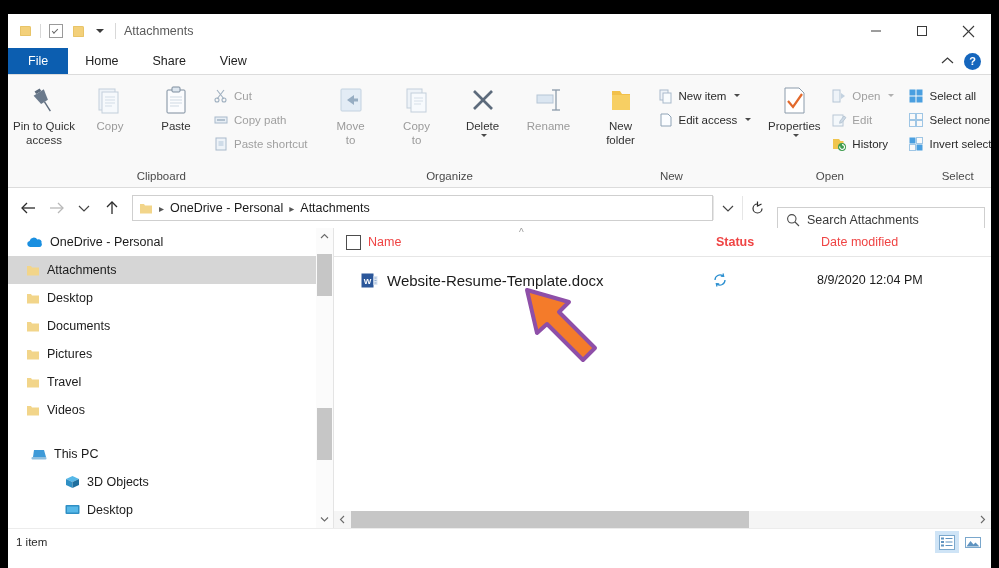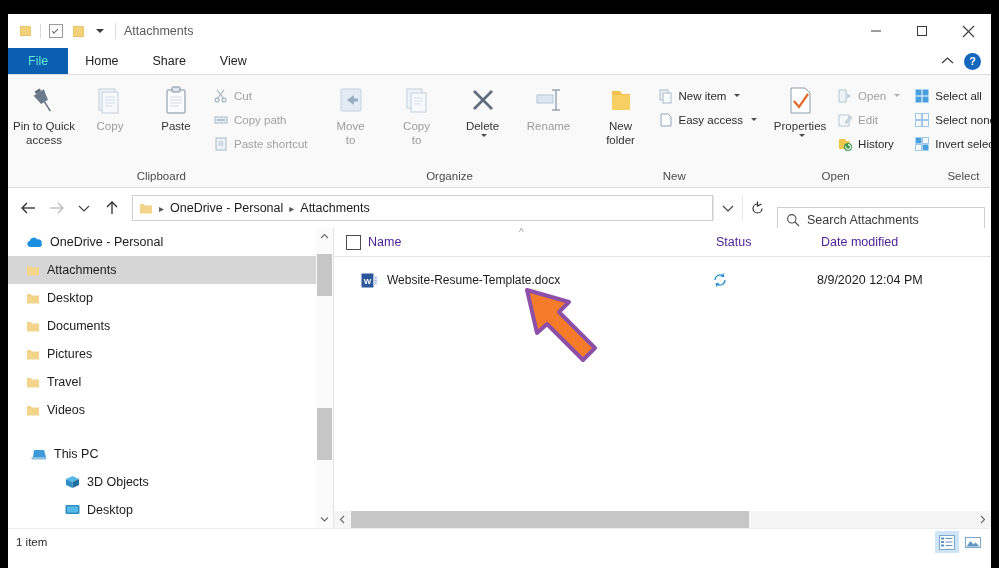--- a/index.html
+++ b/index.html
@@ -30,21 +30,21 @@
     border-top:4px solid #3b3b3b;}
   .title-sep{width:1px;height:16px;background:#d8d8d8;margin:0 8px 0 4px;}
   .wtitle{font-size:12.5px;color:#5a5a5a;}
   .wbtns{position:absolute;right:0;top:0;height:34px;display:flex;}
   .wbtn{width:46px;height:34px;display:flex;align-items:center;justify-content:center;}
   .wbtn svg{display:block;}
 
   
   .tabs{height:26px;background:#fff;display:flex;align-items:stretch;position:relative;}
   .tab{padding:0 17px;display:flex;align-items:center;font-size:12.5px;color:#222;background:#fff;}
-  .tab.file{background:#0c5eb0;color:#5eead4;font-size:12.5px;padding:8px 20px;}
+  .tab.file{background:#0c5eb0;color:#ffffff;font-size:12.5px;padding:8px 20px;}
   .tab.active{background:#fff;}
   .tab-right{position:absolute;right:6px;top:0;height:26px;display:flex;align-items:center;gap:10px;padding-right:4px;}
   .help-circle{width:17px;height:17px;border-radius:50%;background:#1566bd;color:#fff;
     font-size:11px;font-weight:bold;display:flex;align-items:center;justify-content:center;}
 
   
   .ribbon{height:112px;background:#f9f9f9;border-top:1px solid #dcdcdc;border-bottom:1px solid #dcdcdc;
     display:flex;position:relative;}
   .grp{display:flex;flex-direction:column;height:100%;position:relative;padding:0 3px;}
   .grp-body{flex:1;display:flex;align-items:flex-start;padding-top:7px;}
@@ -87,28 +87,28 @@
   .ind2{padding-left:33px;margin-left:24px;}
   .gap{height:9px;}
   .navscroll{position:absolute;right:0;top:0;width:17px;height:300px;background:#fbfbfb;}
   .ns-arrow{height:17px;display:flex;align-items:center;justify-content:center;}
   .ns-thumb{position:absolute;left:1px;width:15px;background:#c6c6c6;}
   .vsep{width:1px;background:#e4e4e4;}
 
   .filepane{flex:1;position:relative;background:#fff;display:flex;flex-direction:column;}
   .colhead{height:28px;display:flex;align-items:center;border-bottom:1px solid #e6e6e6;position:relative;}
   .colhead .sortmark{position:absolute;left:185px;top:-1px;font-size:10px;color:#9a9a9a;}
-  .ch{font-size:12.5px;color:#4c1d95;display:flex;align-items:center;height:100%;}
+  .ch{font-size:12.5px;color:#ef4444;display:flex;align-items:center;height:100%;}
   .ch-name{width:348px;padding-left:34px;}
-  .ch-status{width:105px;}
+  .ch-status{width:105px;font-weight:bold;}
   .ch-date{width:170px;}
   .hdr-chk{position:absolute;left:12px;top:7px;width:13px;height:13px;border:1px solid #4d4d4d;background:#fff;}
   .filerow{height:30px;display:flex;align-items:center;margin-top:8px;}
   .fr-name{width:348px;display:flex;align-items:center;gap:9px;padding-left:27px;}
-  .fr-name .txt{font-size:12px;color:#1b1b1b;}
+  .fr-name .txt{font-size:15px;color:#1b1b1b;}
   .fr-status{width:105px;display:flex;align-items:center;padding-left:3px;}
   .fr-date{width:170px;font-size:12.5px;color:#1b1b1b;}
   .hscroll{position:absolute;left:0;right:0;bottom:0;height:17px;background:#f5f5f5;display:flex;align-items:center;}
   .hs-arrow{width:17px;display:flex;align-items:center;justify-content:center;}
   .hs-track{flex:1;height:17px;position:relative;}
   .hs-thumb{position:absolute;left:0;top:0;height:17px;width:398px;background:#c6c6c6;}
 
   
   .statusbar{height:26px;background:#fff;border-top:1px solid #ececec;display:flex;align-items:center;
     position:relative;padding-left:8px;}
@@ -339,21 +339,21 @@
             </div>
             <div class="lbl">New item</div>
             <div class="cdn"></div>
           </div>
           <div class="smallbtn">
             <div class="ico">
               <svg width="16" height="16" viewBox="0 0 16 16">
                 <path d="M3 2 h7 l3 3 v9 h-10 Z" fill="#fbfdff" stroke="#8fa3b6"></path>
               </svg>
             </div>
-            <div class="lbl">Easy access</div>
+            <div class="lbl">Edit access</div>
             <div class="cdn"></div>
           </div>
         </div>
       </div>
       <div class="grp-name">New</div>
     </div>
 
     <div class="grp-div"></div>
 
     <div class="grp">

